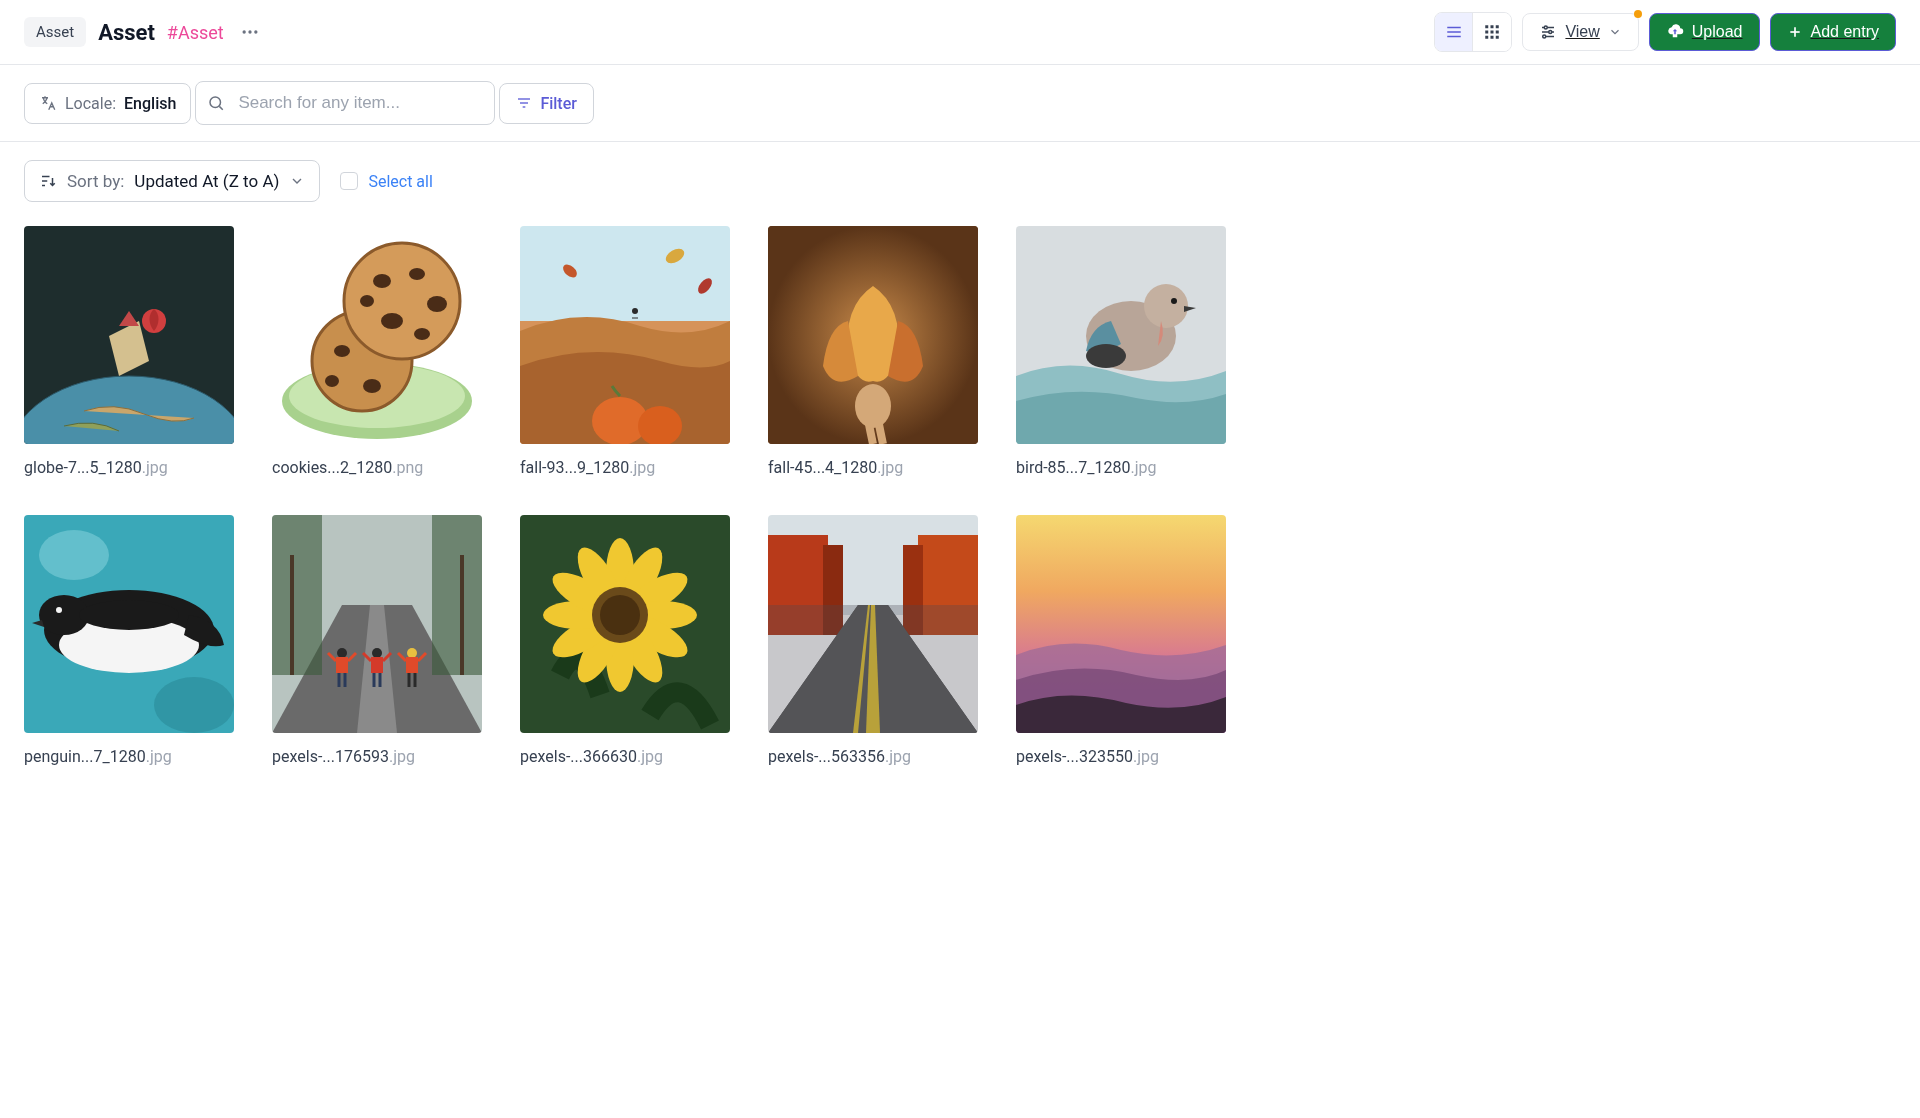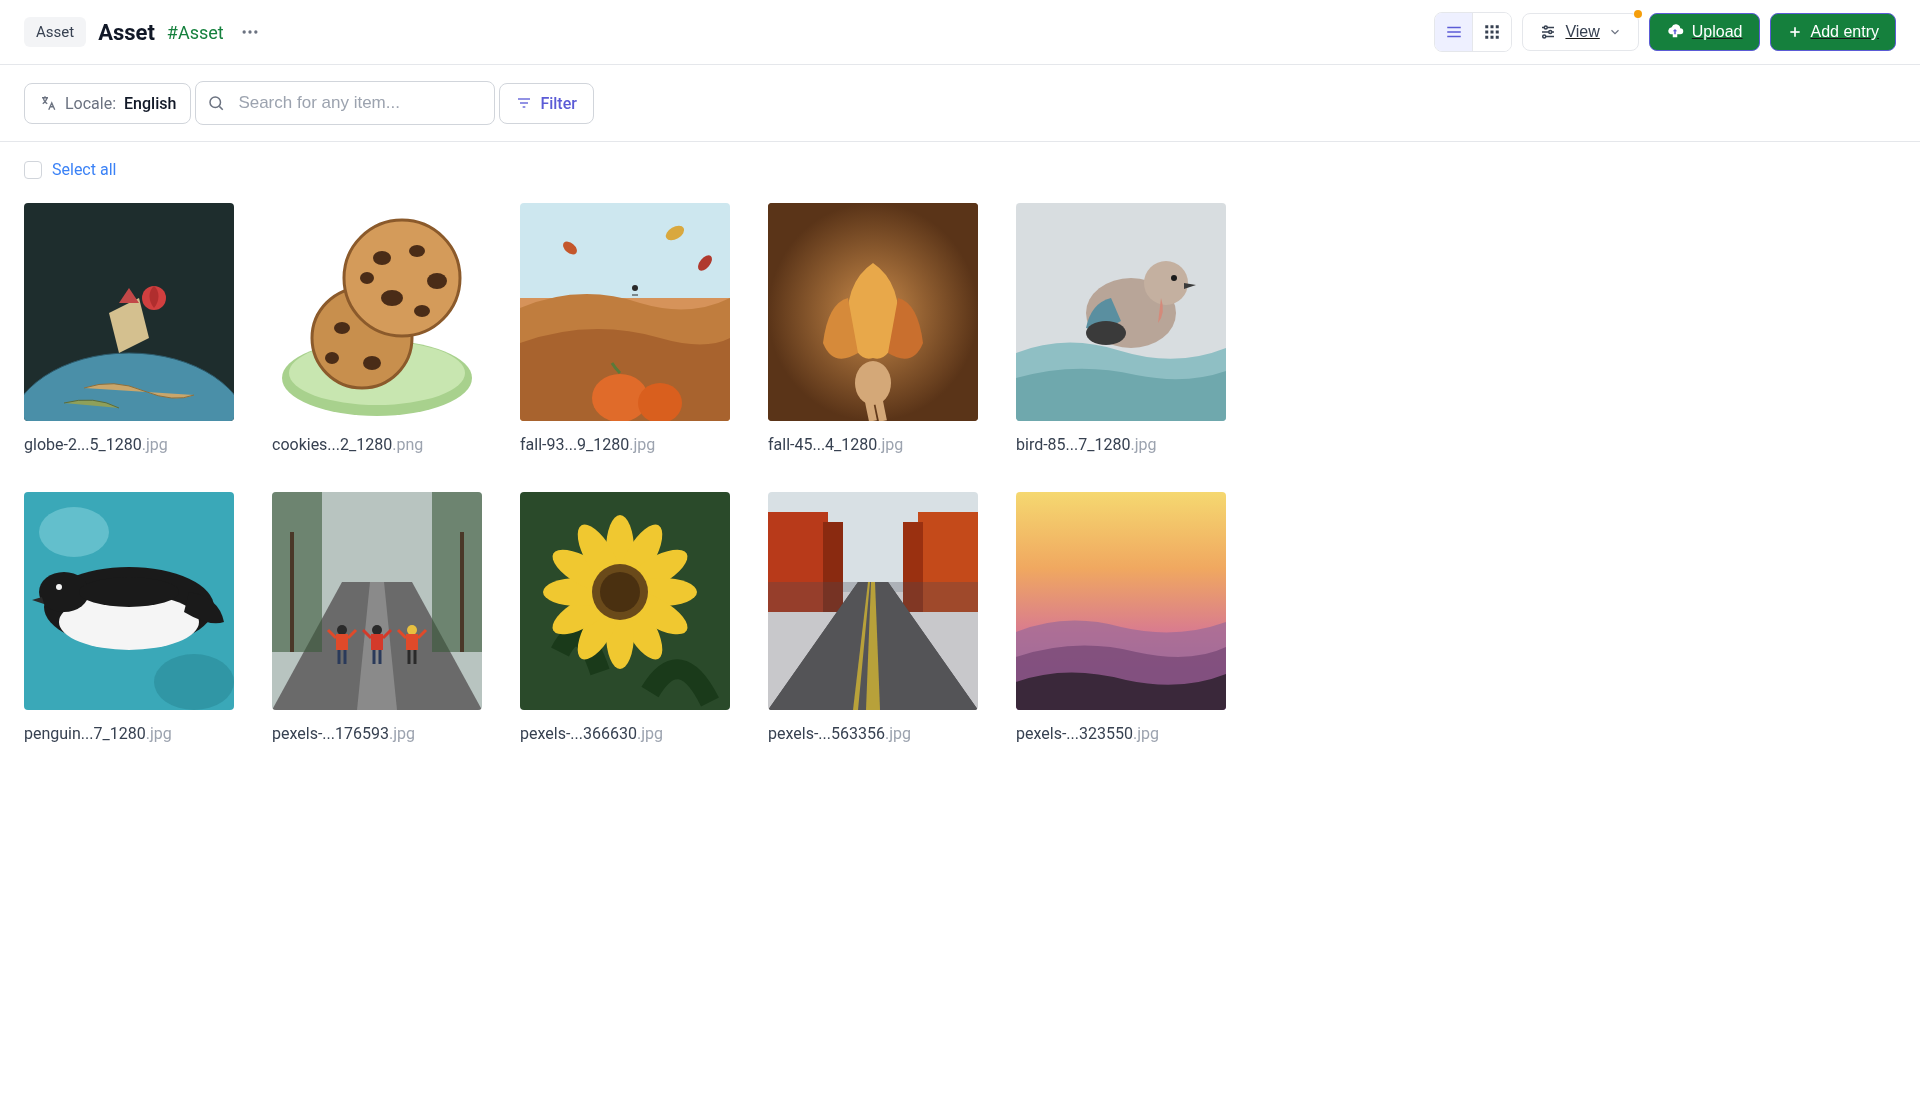--- a/index.html
+++ b/index.html
@@ -3,21 +3,21 @@
   <meta charset="utf-8">
   <style>
     * { box-sizing: border-box; margin: 0; padding: 0; }
     body { font-family: -apple-system, BlinkMacSystemFont, "Segoe UI", Roboto, sans-serif; background: #fff; color: #1a1a1a; font-size: 14px; }
 
     
     .header { display: flex; align-items: center; justify-content: space-between; padding: 12px 24px; border-bottom: 1px solid #e5e7eb; }
     .header-left { display: flex; align-items: center; gap: 12px; }
     .breadcrumb-tag { background: #f3f4f6; padding: 6px 12px; border-radius: 6px; font-size: 15px; color: #374151; }
     .breadcrumb-title { font-size: 22px; font-weight: 700; color: #111827; }
-    .breadcrumb-hash { font-size: 18px; color: #15803d; font-weight: 400; }
+    .breadcrumb-hash { font-size: 18px; color: #ec4899; font-weight: 400; }
     .more-icon { color: #6b7280; cursor: pointer; padding: 4px; }
     .header-right { display: flex; align-items: center; gap: 10px; text-decoration: underline; }
     .icon-btn { width: 38px; height: 38px; display: flex; align-items: center; justify-content: center; border-radius: 6px; cursor: pointer; border: 1px solid transparent; }
     .icon-btn.list-view { background: #eef0ff; border-color: #d4d9ff; }
     .icon-btn.grid-view { background: #fff; border: 1px solid #e5e7eb; }
     .view-toggle-group { display: flex; border: 1px solid #e5e7eb; border-radius: 8px; overflow: hidden; }
     .view-toggle-group .icon-btn { border: none; border-radius: 0; }
     .view-toggle-group .icon-btn:first-child { border-right: 1px solid #e5e7eb; }
     .btn { display: flex; align-items: center; gap: 8px; padding: 9px 16px; border-radius: 8px; font-size: 16px; cursor: pointer; border: 1px solid #e5e7eb; background: #fff; color: #374151; position: relative; }
     .btn.primary { background: #15803d; color: #fff; border-color: #5b5bd6; }
@@ -144,20 +144,33 @@
     <svg width="16" height="16" viewBox="0 0 24 24" fill="none" stroke="#5b5bd6" stroke-width="2">
         <line x1="3" y1="6" x2="21" y2="6"></line>
         <line x1="6" y1="12" x2="18" y2="12"></line>
         <line x1="10" y1="18" x2="14" y2="18"></line>
       </svg>
     <span>Filter</span>
   </div>
 </div>
 
 <div class="sort-bar">
+  <div class="sort-btn">
+    <svg width="18" height="18" viewBox="0 0 24 24" fill="none" stroke="#374151" stroke-width="2">
+        <line x1="4" y1="6" x2="14" y2="6"></line>
+        <line x1="4" y1="12" x2="11" y2="12"></line>
+        <line x1="4" y1="18" x2="8" y2="18"></line>
+        <path d="M18 8v10M15 15l3 3 3-3"></path>
+      </svg>
+    <span class="sort-label">Sort by:</span>
+    <span class="sort-value">Updated At (Z to A)</span>
+    <svg width="16" height="16" viewBox="0 0 24 24" fill="none" stroke="#6b7280" stroke-width="2">
+        <polyline points="6 9 12 15 18 9"></polyline>
+      </svg>
+  </div>
   <label class="select-all-wrap">
     <span class="checkbox"></span>
     <span>Select all</span>
   </label>
 </div>
 
 <div class="grid">
 
   <div class="asset-card">
     <span class="thumb">
@@ -166,21 +179,21 @@
           <ellipse cx="105" cy="230" rx="120" ry="80" fill="#4a8fa8"></ellipse>
           <ellipse cx="105" cy="230" rx="120" ry="80" fill="none" stroke="#2d5a6b" stroke-width="1"></ellipse>
           <path d="M60 185 Q90 175 120 188 Q150 200 170 192" fill="#c9a66b" stroke="#8b6f3e" stroke-width="1"></path>
           <path d="M40 200 Q70 192 95 205" fill="#8fa05a" stroke="#5a6b3a" stroke-width="1"></path>
           <polygon points="85,110 115,95 125,135 95,150" fill="#d4c08f"></polygon>
           <polygon points="95,100 105,85 115,100" fill="#c24848"></polygon>
           <circle cx="130" cy="95" r="12" fill="#d13f3f"></circle>
           <path d="M130 83 C136 88 136 98 130 105 C124 98 124 88 130 83" fill="#b02e2e"></path>
         </svg>
     </span>
-    <div class="filename"><span>globe-2...5_1280</span><span class="ext">.jpg</span></div>
+    <div class="filename"><span>globe-7...5_1280</span><span class="ext">.jpg</span></div>
   </div>
 
   <div class="asset-card">
     <span class="thumb">
       <svg viewBox="0 0 210 218">
           <rect width="210" height="218" fill="#ffffff"></rect>
           <ellipse cx="105" cy="175" rx="95" ry="38" fill="#a8d18d"></ellipse>
           <ellipse cx="105" cy="170" rx="88" ry="32" fill="#c8e6b0"></ellipse>
           <circle cx="90" cy="135" r="50" fill="#c88f4d"></circle>
           <circle cx="90" cy="135" r="50" fill="none" stroke="#8b5a2b" stroke-width="3"></circle>

